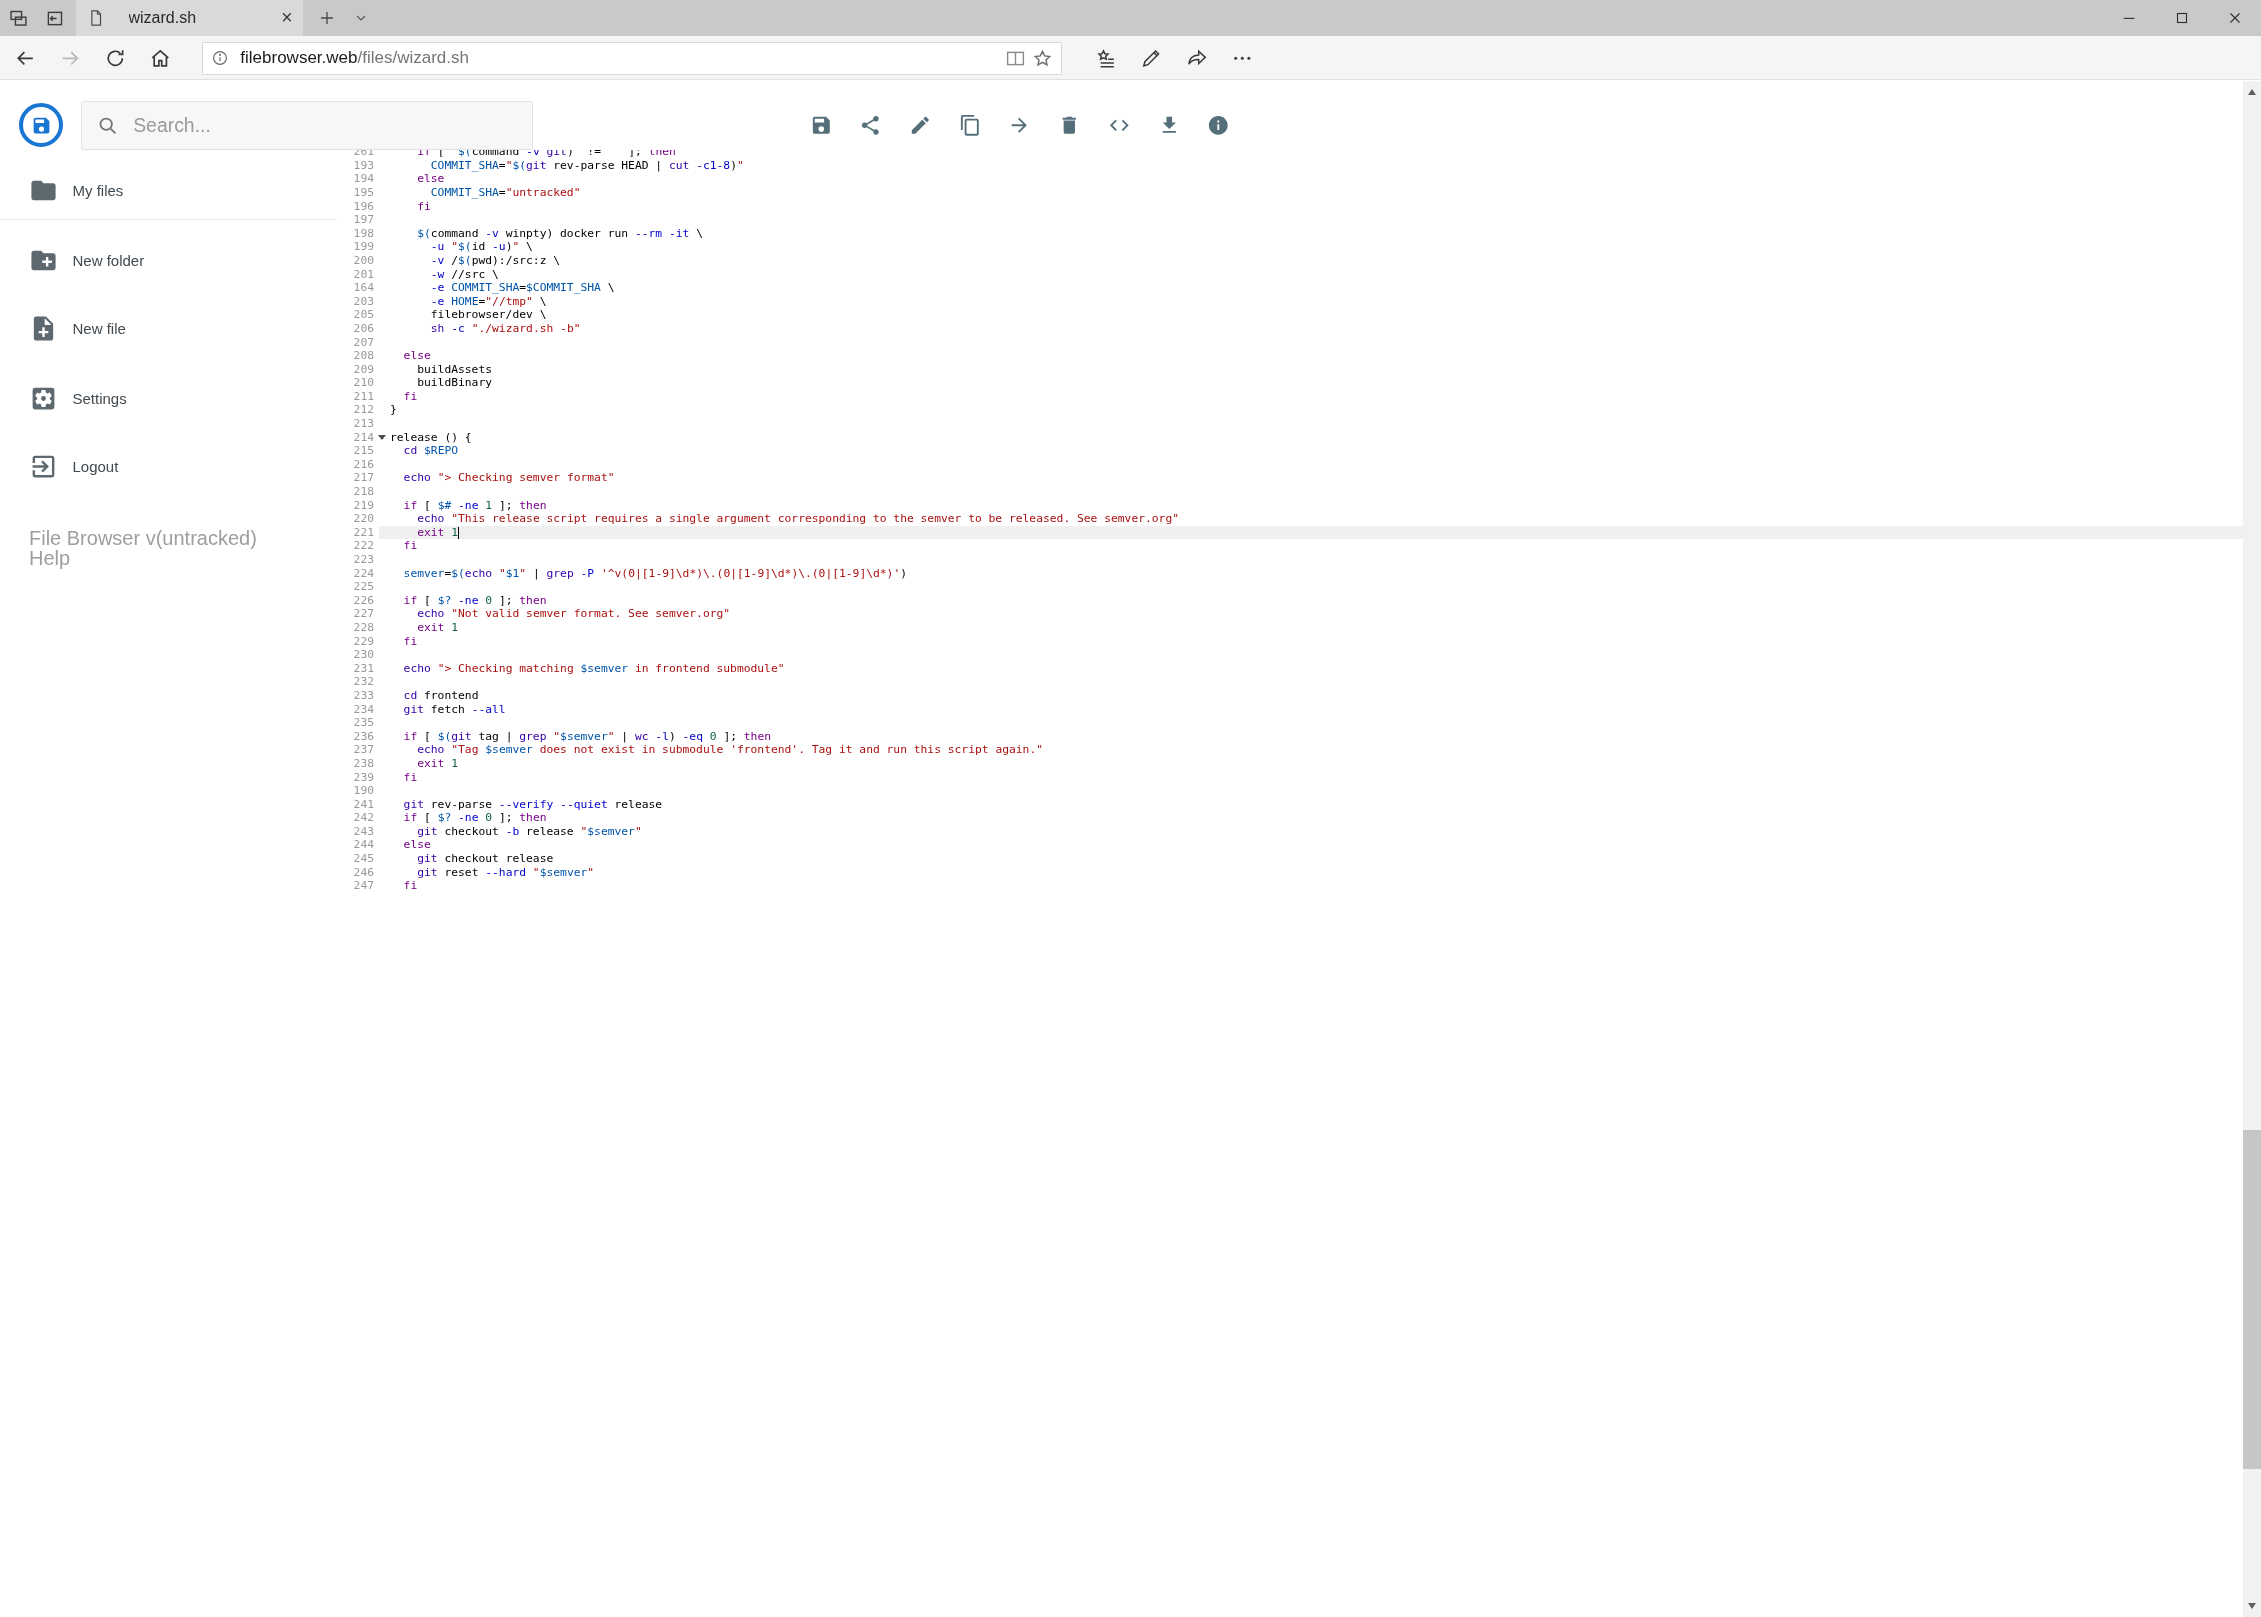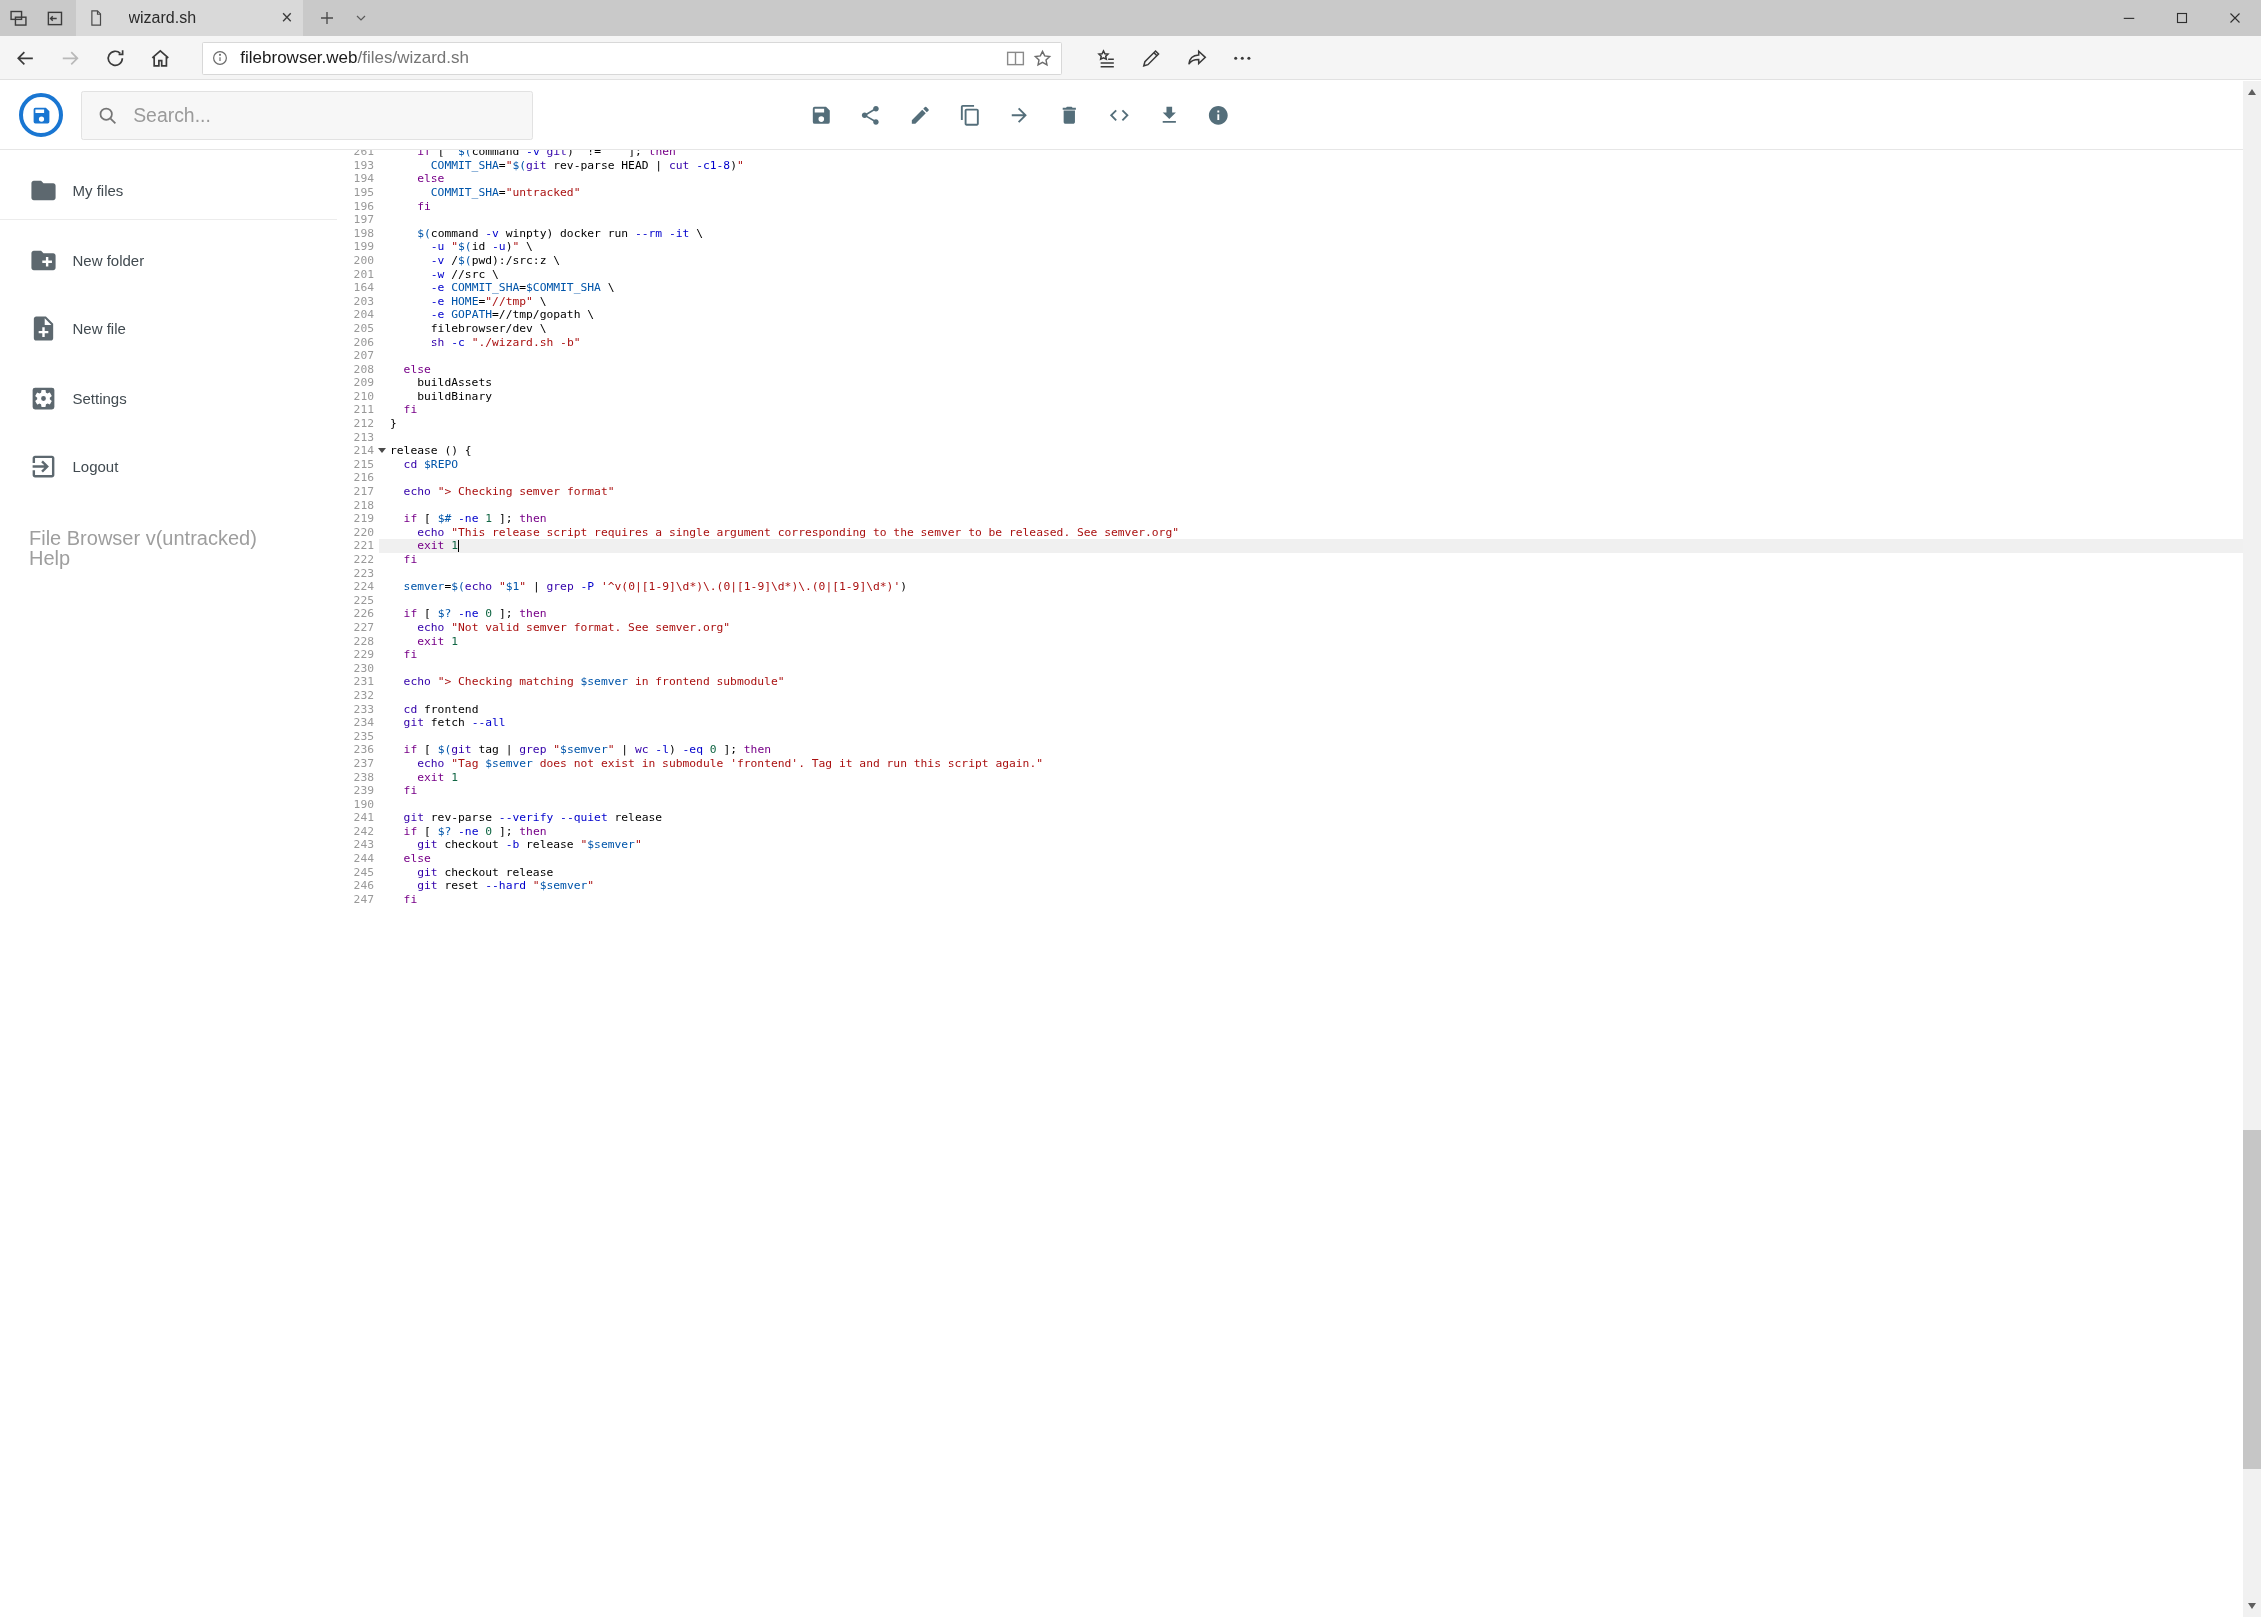--- a/index.html
+++ b/index.html
@@ -28,21 +28,21 @@
   .nav-ic{position:absolute;top:0;width:37px;height:44px}
   #addressbar{position:absolute;left:202px;top:5.7px;width:860px;height:33px;background:#fff;
               border:0.8px solid #d8d8d8;border-radius:1.6px;box-sizing:border-box;
               display:flex;align-items:center;padding:4px 8px;gap:6.5px}
   #addressbar .url{flex:1;font-size:17px;white-space:nowrap;overflow:hidden;margin-left:4.8px}
   #addressbar .domain{color:#1b1b1b}
   #addressbar .path{color:#757575}
   .hub-ic{position:absolute;top:0;width:37px;height:44px}
 
   
-  #appheader{position:absolute;left:0;top:81px;width:2243px;height:69px;background:#fff;
+  #appheader{position:absolute;left:0;top:91px;width:2243px;height:69px;background:#fff;
              border-bottom:0.8px solid #e6e6e6;box-sizing:border-box;
              box-shadow:0 1.6px 2.4px rgba(0,0,0,0.05)}
   #logo{position:absolute;left:19.4px;top:12px;width:44px;height:44px;border:4px solid #1976d2;
         border-radius:50%;box-sizing:border-box;background:#fff;
         display:flex;align-items:center;justify-content:center}
   #searchbox{position:absolute;left:81px;top:9.7px;width:452px;height:49px;background:#f7f7f7;
              border:0.8px solid #e2e2e2;border-radius:2.4px;box-sizing:border-box;
              display:flex;align-items:center;padding:0 14.5px;gap:13.7px}
   #searchbox input{flex:1;border:none;background:transparent;outline:none;
                    font-family:"Liberation Sans",sans-serif;font-size:19.4px;color:#444}
@@ -384,21 +384,20 @@
       <div class="code-row"><div class="ln">194</div><div class="txt">    <span class="tk-k">else</span></div></div>
       <div class="code-row"><div class="ln">195</div><div class="txt">      <span class="tk-d">COMMIT_SHA</span>=<span class="tk-s">"</span><span class="tk-s">untracked</span><span class="tk-s">"</span></div></div>
       <div class="code-row"><div class="ln">196</div><div class="txt">    <span class="tk-k">fi</span></div></div>
       <div class="code-row"><div class="ln">197</div><div class="txt"></div></div>
       <div class="code-row"><div class="ln">198</div><div class="txt">    <span class="tk-v">$(</span>command <span class="tk-a">-v</span> winpty) docker run <span class="tk-a">--rm</span> <span class="tk-a">-it</span> \</div></div>
       <div class="code-row"><div class="ln">199</div><div class="txt">      <span class="tk-a">-u</span> <span class="tk-s">"</span><span class="tk-v">$(</span>id <span class="tk-a">-u</span>)<span class="tk-s">"</span> \</div></div>
       <div class="code-row"><div class="ln">200</div><div class="txt">      <span class="tk-a">-v</span> /<span class="tk-v">$(</span>pwd):/src:z \</div></div>
       <div class="code-row"><div class="ln">201</div><div class="txt">      <span class="tk-a">-w</span> //src \</div></div>
       <div class="code-row"><div class="ln">164</div><div class="txt">      <span class="tk-a">-e</span> <span class="tk-d">COMMIT_SHA</span>=<span class="tk-v">$COMMIT_SHA</span> \</div></div>
       <div class="code-row"><div class="ln">203</div><div class="txt">      <span class="tk-a">-e</span> <span class="tk-d">HOME</span>=<span class="tk-s">"</span><span class="tk-s">//tmp</span><span class="tk-s">"</span> \</div></div>
-      <div class="code-row"><div class="ln">204</div><div class="txt">      <span class="tk-a">-e</span> <span class="tk-d">GOPATH</span>=//tmp/gopath \</div></div>
       <div class="code-row"><div class="ln">205</div><div class="txt">      filebrowser/dev \</div></div>
       <div class="code-row"><div class="ln">206</div><div class="txt">      <span class="tk-b">sh</span> <span class="tk-a">-c</span> <span class="tk-s">"</span><span class="tk-s">./wizard.sh -b</span><span class="tk-s">"</span></div></div>
       <div class="code-row"><div class="ln">207</div><div class="txt"></div></div>
       <div class="code-row"><div class="ln">208</div><div class="txt">  <span class="tk-k">else</span></div></div>
       <div class="code-row"><div class="ln">209</div><div class="txt">    buildAssets</div></div>
       <div class="code-row"><div class="ln">210</div><div class="txt">    buildBinary</div></div>
       <div class="code-row"><div class="ln">211</div><div class="txt">  <span class="tk-k">fi</span></div></div>
       <div class="code-row"><div class="ln">212</div><div class="txt">}</div></div>
       <div class="code-row"><div class="ln">213</div><div class="txt"></div></div>
       <div class="code-row"><div class="ln">214</div><div class="fold"></div><div class="txt">release () {</div></div>

